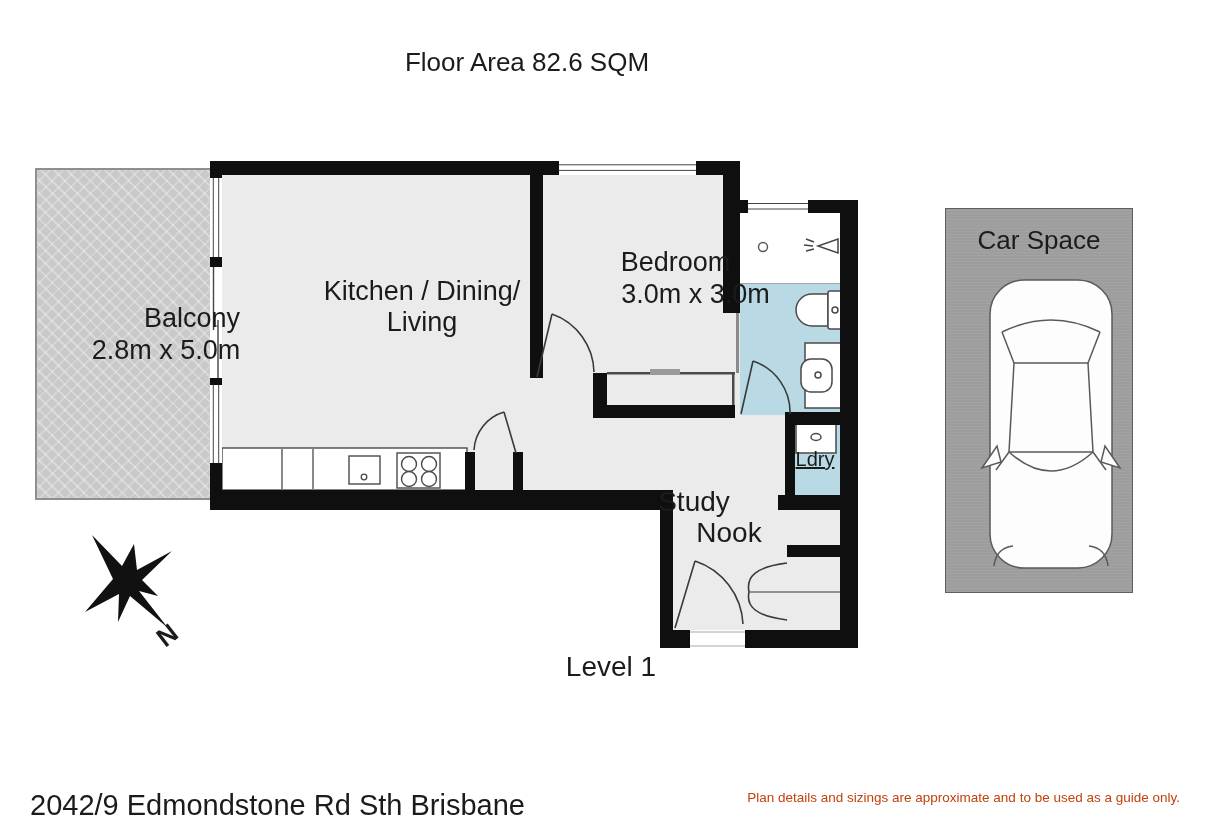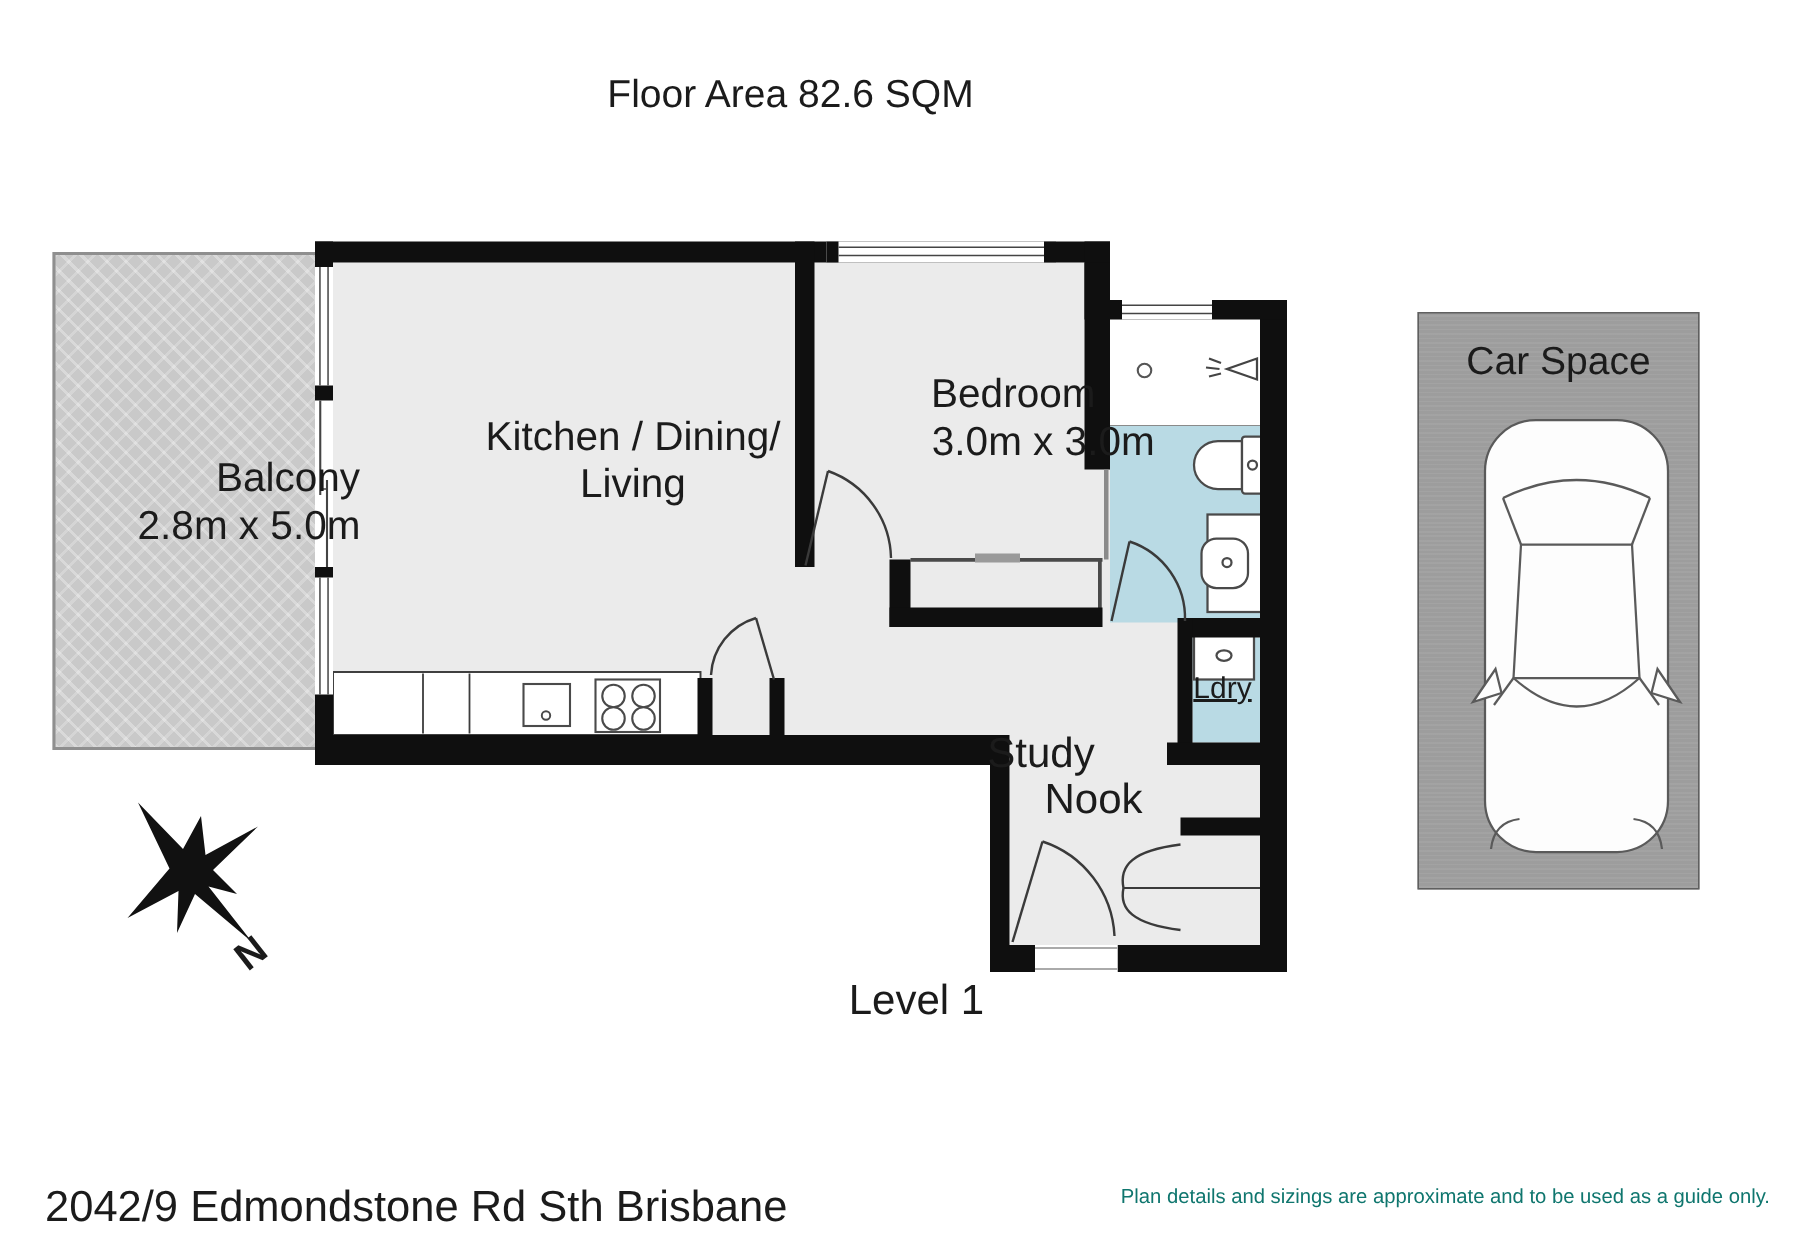--- a/index.html
+++ b/index.html
@@ -22,21 +22,21 @@
     background-color:#9d9d9d;
     background-image:repeating-linear-gradient(0deg, rgba(255,255,255,.06) 0 1px, transparent 1px 3px);
     border:1px solid #5f5f5f;box-sizing:border-box;
   }
   svg.plan{position:absolute;left:0;top:0;}
   .t26{font-size:26px;}
   .t27{font-size:27px;padding-left:40px;}
   .t28{font-size:28px;}
   .t20{font-size:20px;text-decoration:underline;}
   .t29{font-size:29px;}
-  .t13{font-size:13.5px;color:#0f766e;}
+  .t13{font-size:13.5px;color:#c2410c;}
   .north-n{position:absolute;left:158px;top:620px;font-size:26px;font-weight:bold;transform:rotate(-38deg);}
 </style>
 </head>
 <body>
 
 <div class="scene">
 
   <div class="abs balcony-area"></div>
 
   <div class="abs carspace-area"></div>

